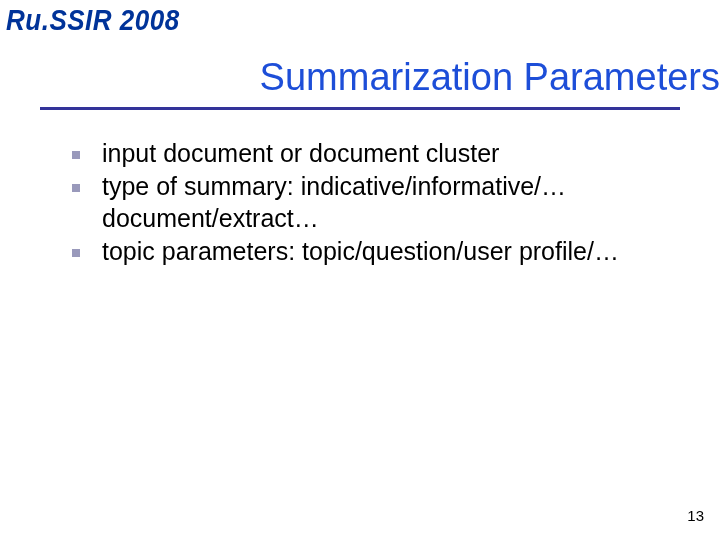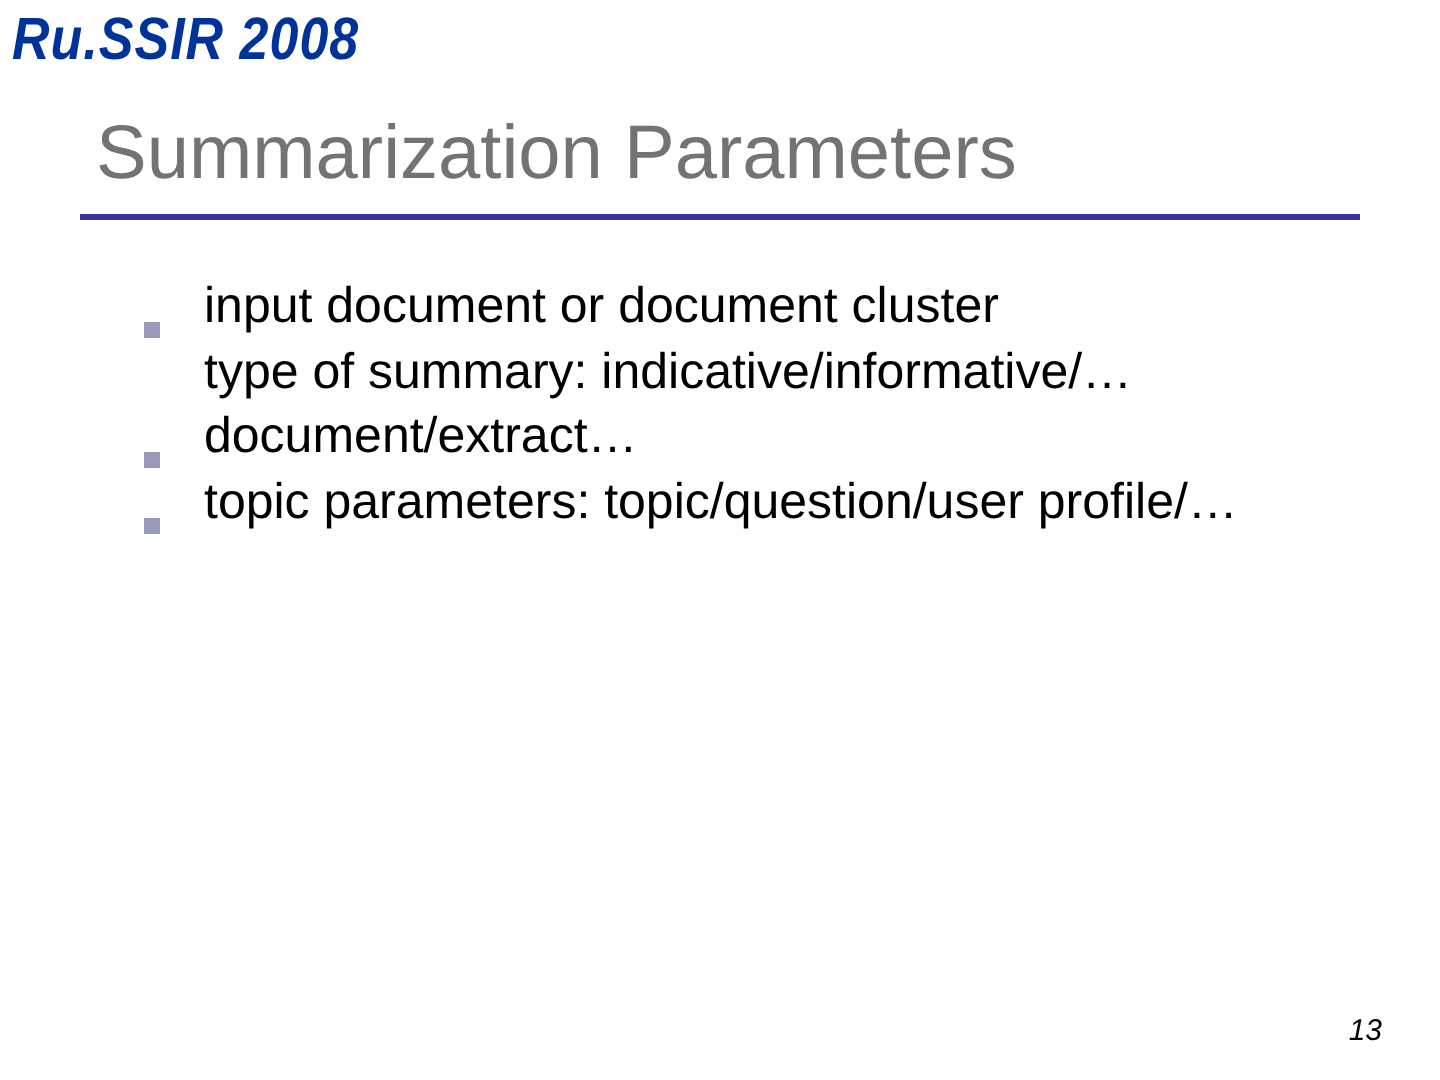--- a/index.html
+++ b/index.html
@@ -42,59 +42,59 @@
     font-weight: 700;
     color: #003399;
     text-shadow:
       1px 0 #fff, -1px 0 #fff, 0 1px #fff, 0 -1px #fff,
       1px 1px #fff, -1px -1px #fff, 1px -1px #fff, -1px 1px #fff;
   }
   .title {
     margin: 14px 0 0 48px;
     font-family: Verdana, Arial, sans-serif;
     font-size: 38px;
-    color: #737373;
+    color: #1d4ed8;
     font-weight: 400;
+    text-align: right;
   }
   .rule {
     margin: 8px 0 0 40px;
     border: none;
     border-top: 3px solid #333399;
     width: 640px;
   }
   .content {
     margin: 28px 60px 0 72px;
   }
   .bullet-row {
     display: flex;
-    align-items: flex-end;
+    align-items: flex-start;
     margin-bottom: 2px;
   }
   .bullet {
     flex: 0 0 auto;
     width: 8px;
     height: 8px;
     background: #9999bb;
     margin-top: 13px;
     margin-right: 22px;
   }
   .bullet-text {
     font-size: 25px;
     line-height: 1.25;
     color: #000000;
     font-family: Verdana, Arial, sans-serif;
   }
   .page-number {
     position: absolute;
-    right: 29px;
+    right: 16px;
     bottom: 16px;
     font-family: Arial, sans-serif;
     font-size: 15px;
     color: #000000;
-    font-style: italic;
   }
 </style>
 </head>
 <body>
 
 <div class="header">
   <div class="header-left">Ru.SSIR 2008</div>
 </div>
 
 <div class="title">Summarization Parameters</div>

